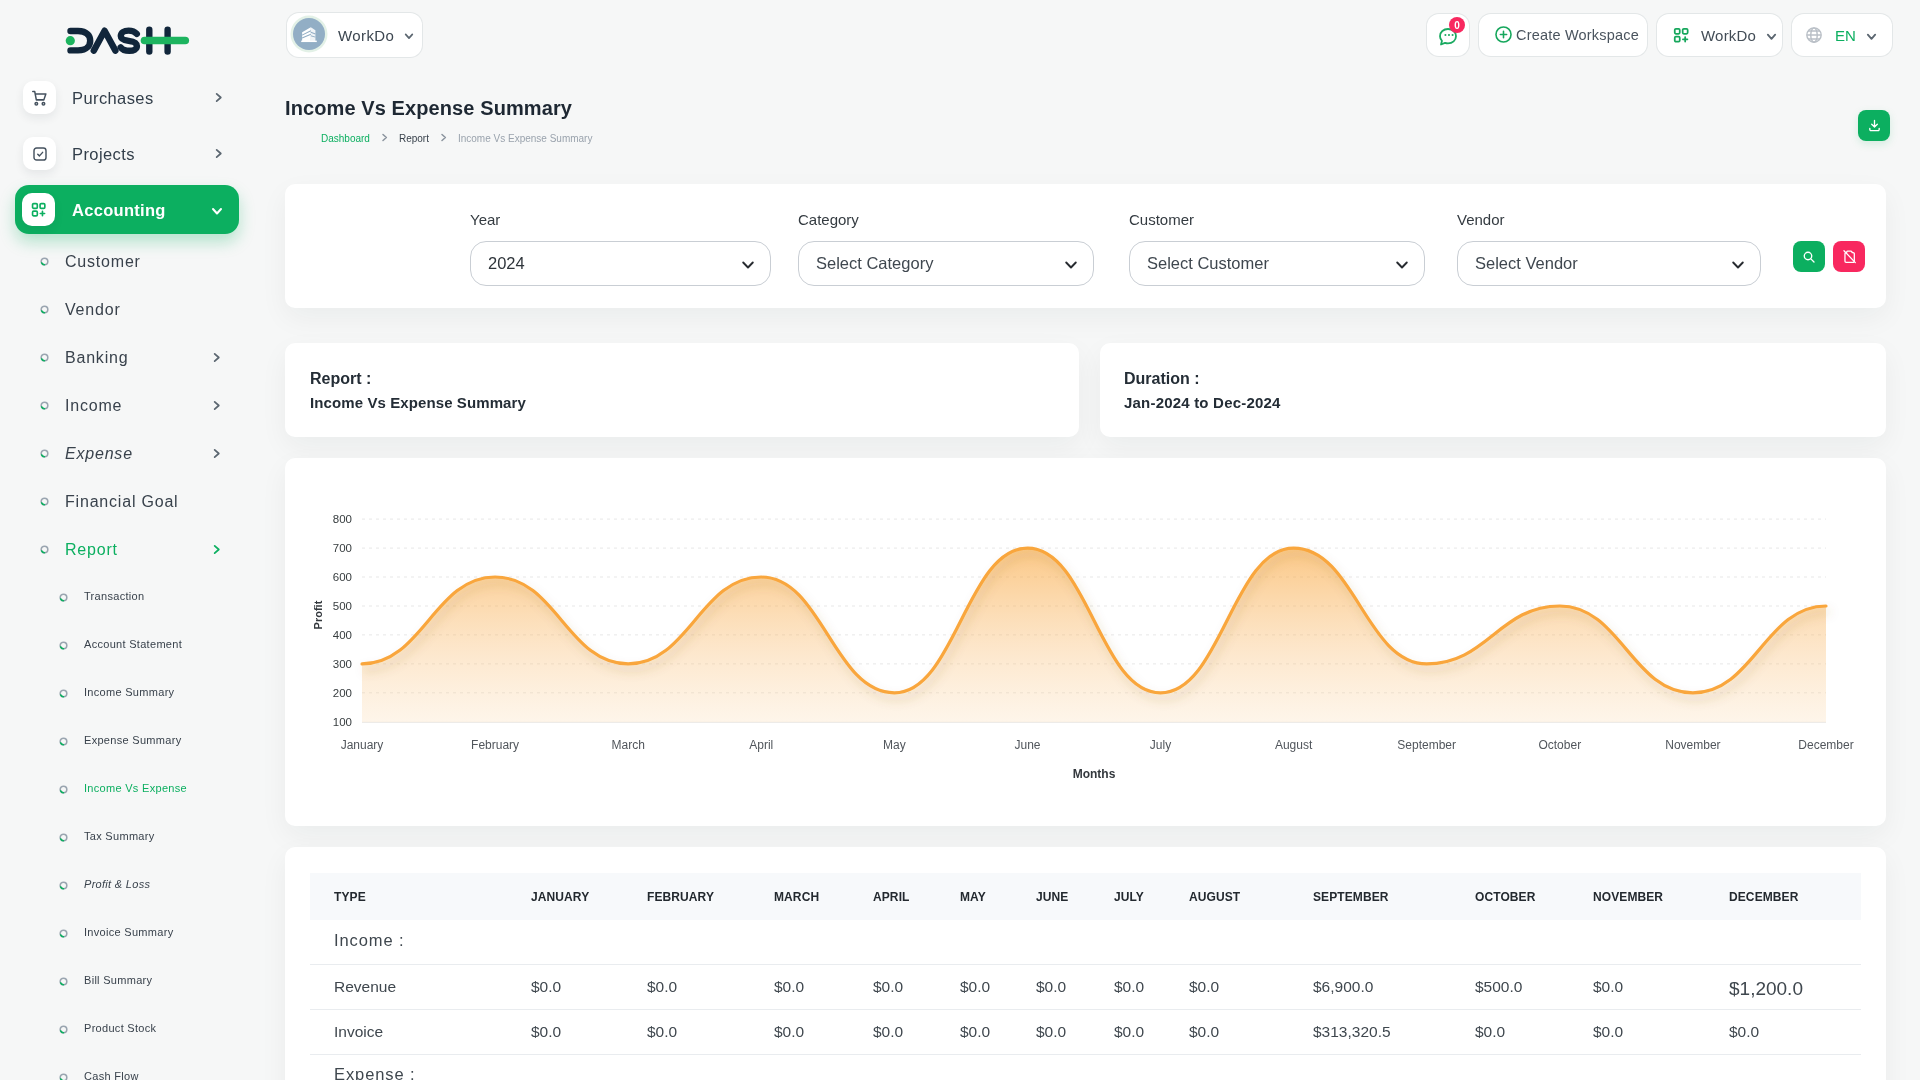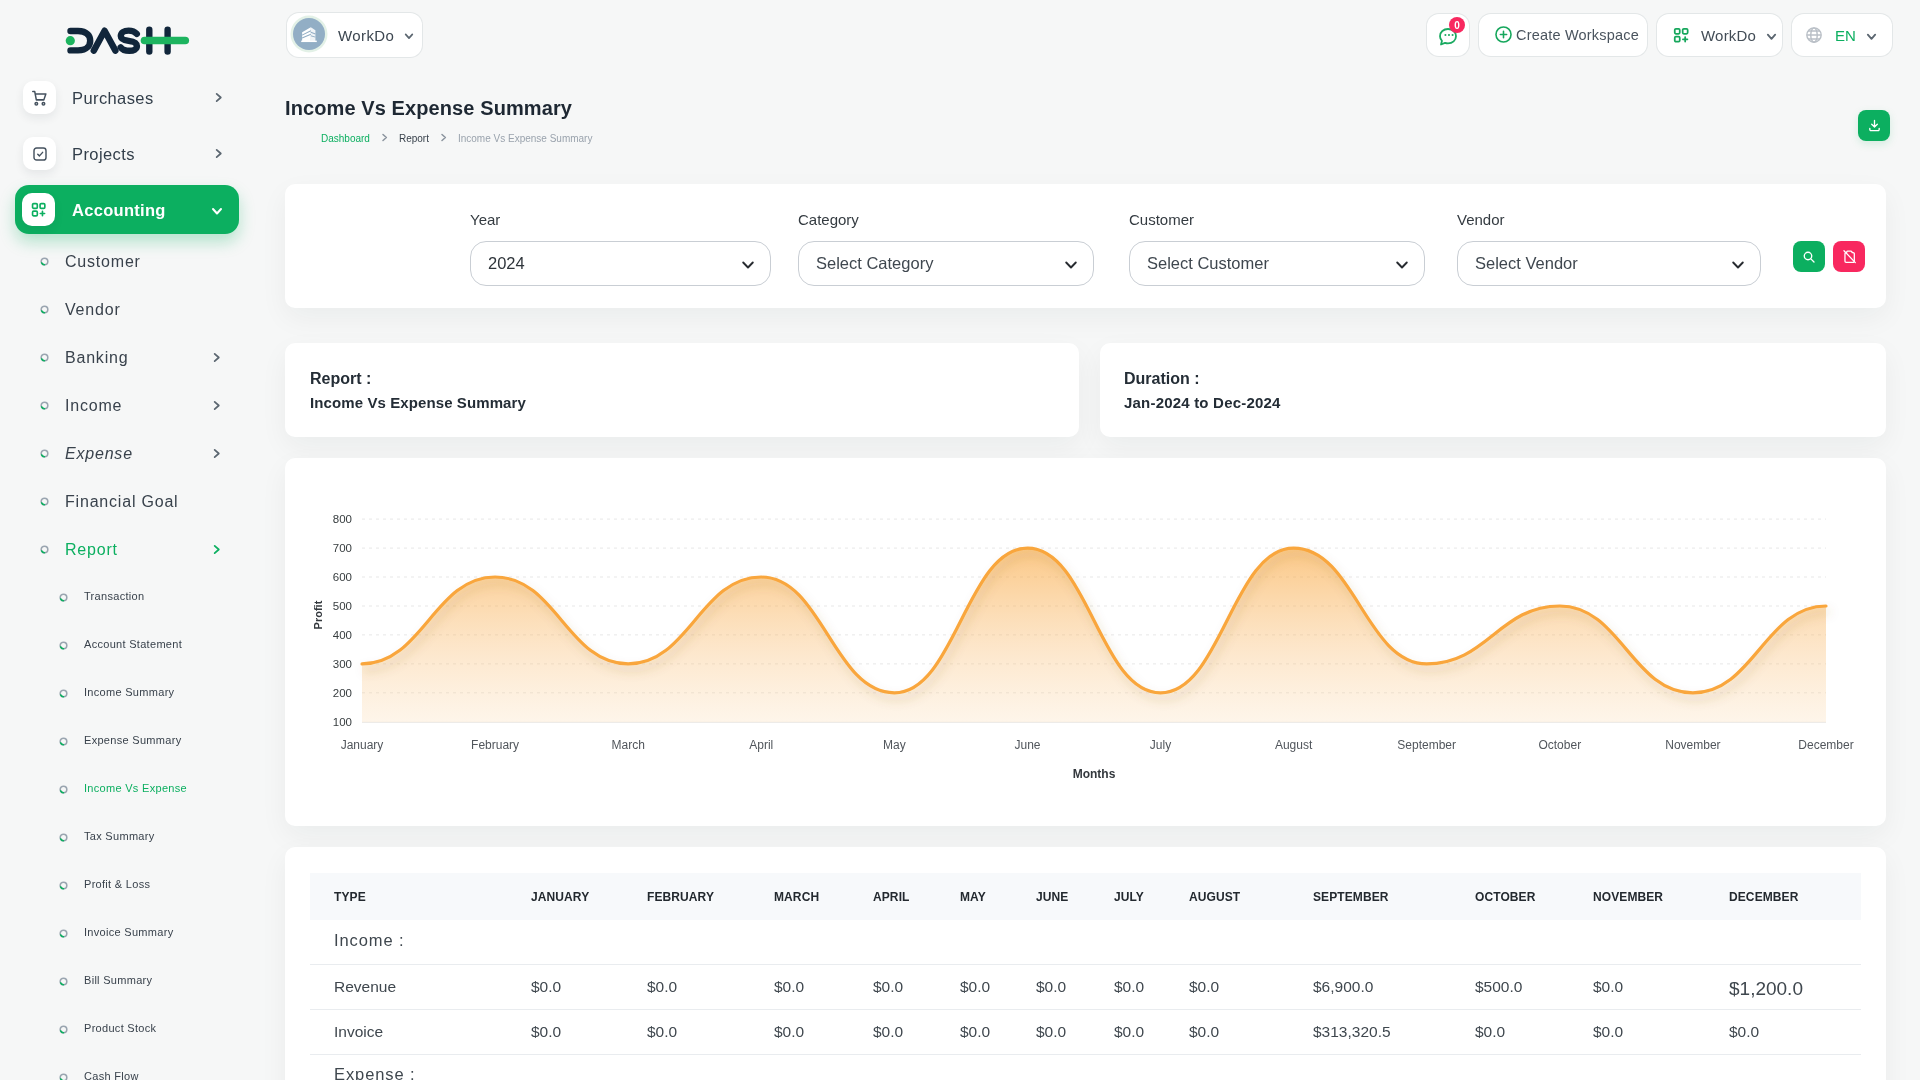--- a/index.html
+++ b/index.html
@@ -139,21 +139,21 @@
 <div class="mi2 green" style="left:84px;top:782px;">Income Vs Expense</div>
 <svg class="abs" style="left:59px;top:833px" width="9" height="9" viewBox="0 0 12 12" fill="none">
     <circle cx="6" cy="6" r="4.4" stroke="#9aa5b0" stroke-width="2.1"></circle>
     <path d="M2.2 7.8 A4.4 4.4 0 0 0 6 10.4" stroke="#0caf60" stroke-width="2.1" stroke-linecap="round"></path>
   </svg>
 <div class="mi2" style="left:84px;top:830px;">Tax Summary</div>
 <svg class="abs" style="left:59px;top:881px" width="9" height="9" viewBox="0 0 12 12" fill="none">
     <circle cx="6" cy="6" r="4.4" stroke="#9aa5b0" stroke-width="2.1"></circle>
     <path d="M2.2 7.8 A4.4 4.4 0 0 0 6 10.4" stroke="#0caf60" stroke-width="2.1" stroke-linecap="round"></path>
   </svg>
-<div class="mi2" style="left:84px;top:878px;">Profit &amp; Loss</div>
+<div class="mi2" style="left:84px;top:878px;font-style:italic;">Profit &amp; Loss</div>
 <svg class="abs" style="left:59px;top:929px" width="9" height="9" viewBox="0 0 12 12" fill="none">
     <circle cx="6" cy="6" r="4.4" stroke="#9aa5b0" stroke-width="2.1"></circle>
     <path d="M2.2 7.8 A4.4 4.4 0 0 0 6 10.4" stroke="#0caf60" stroke-width="2.1" stroke-linecap="round"></path>
   </svg>
 <div class="mi2" style="left:84px;top:926px;">Invoice Summary</div>
 <svg class="abs" style="left:59px;top:977px" width="9" height="9" viewBox="0 0 12 12" fill="none">
     <circle cx="6" cy="6" r="4.4" stroke="#9aa5b0" stroke-width="2.1"></circle>
     <path d="M2.2 7.8 A4.4 4.4 0 0 0 6 10.4" stroke="#0caf60" stroke-width="2.1" stroke-linecap="round"></path>
   </svg>
 <div class="mi2" style="left:84px;top:974px;">Bill Summary</div>

